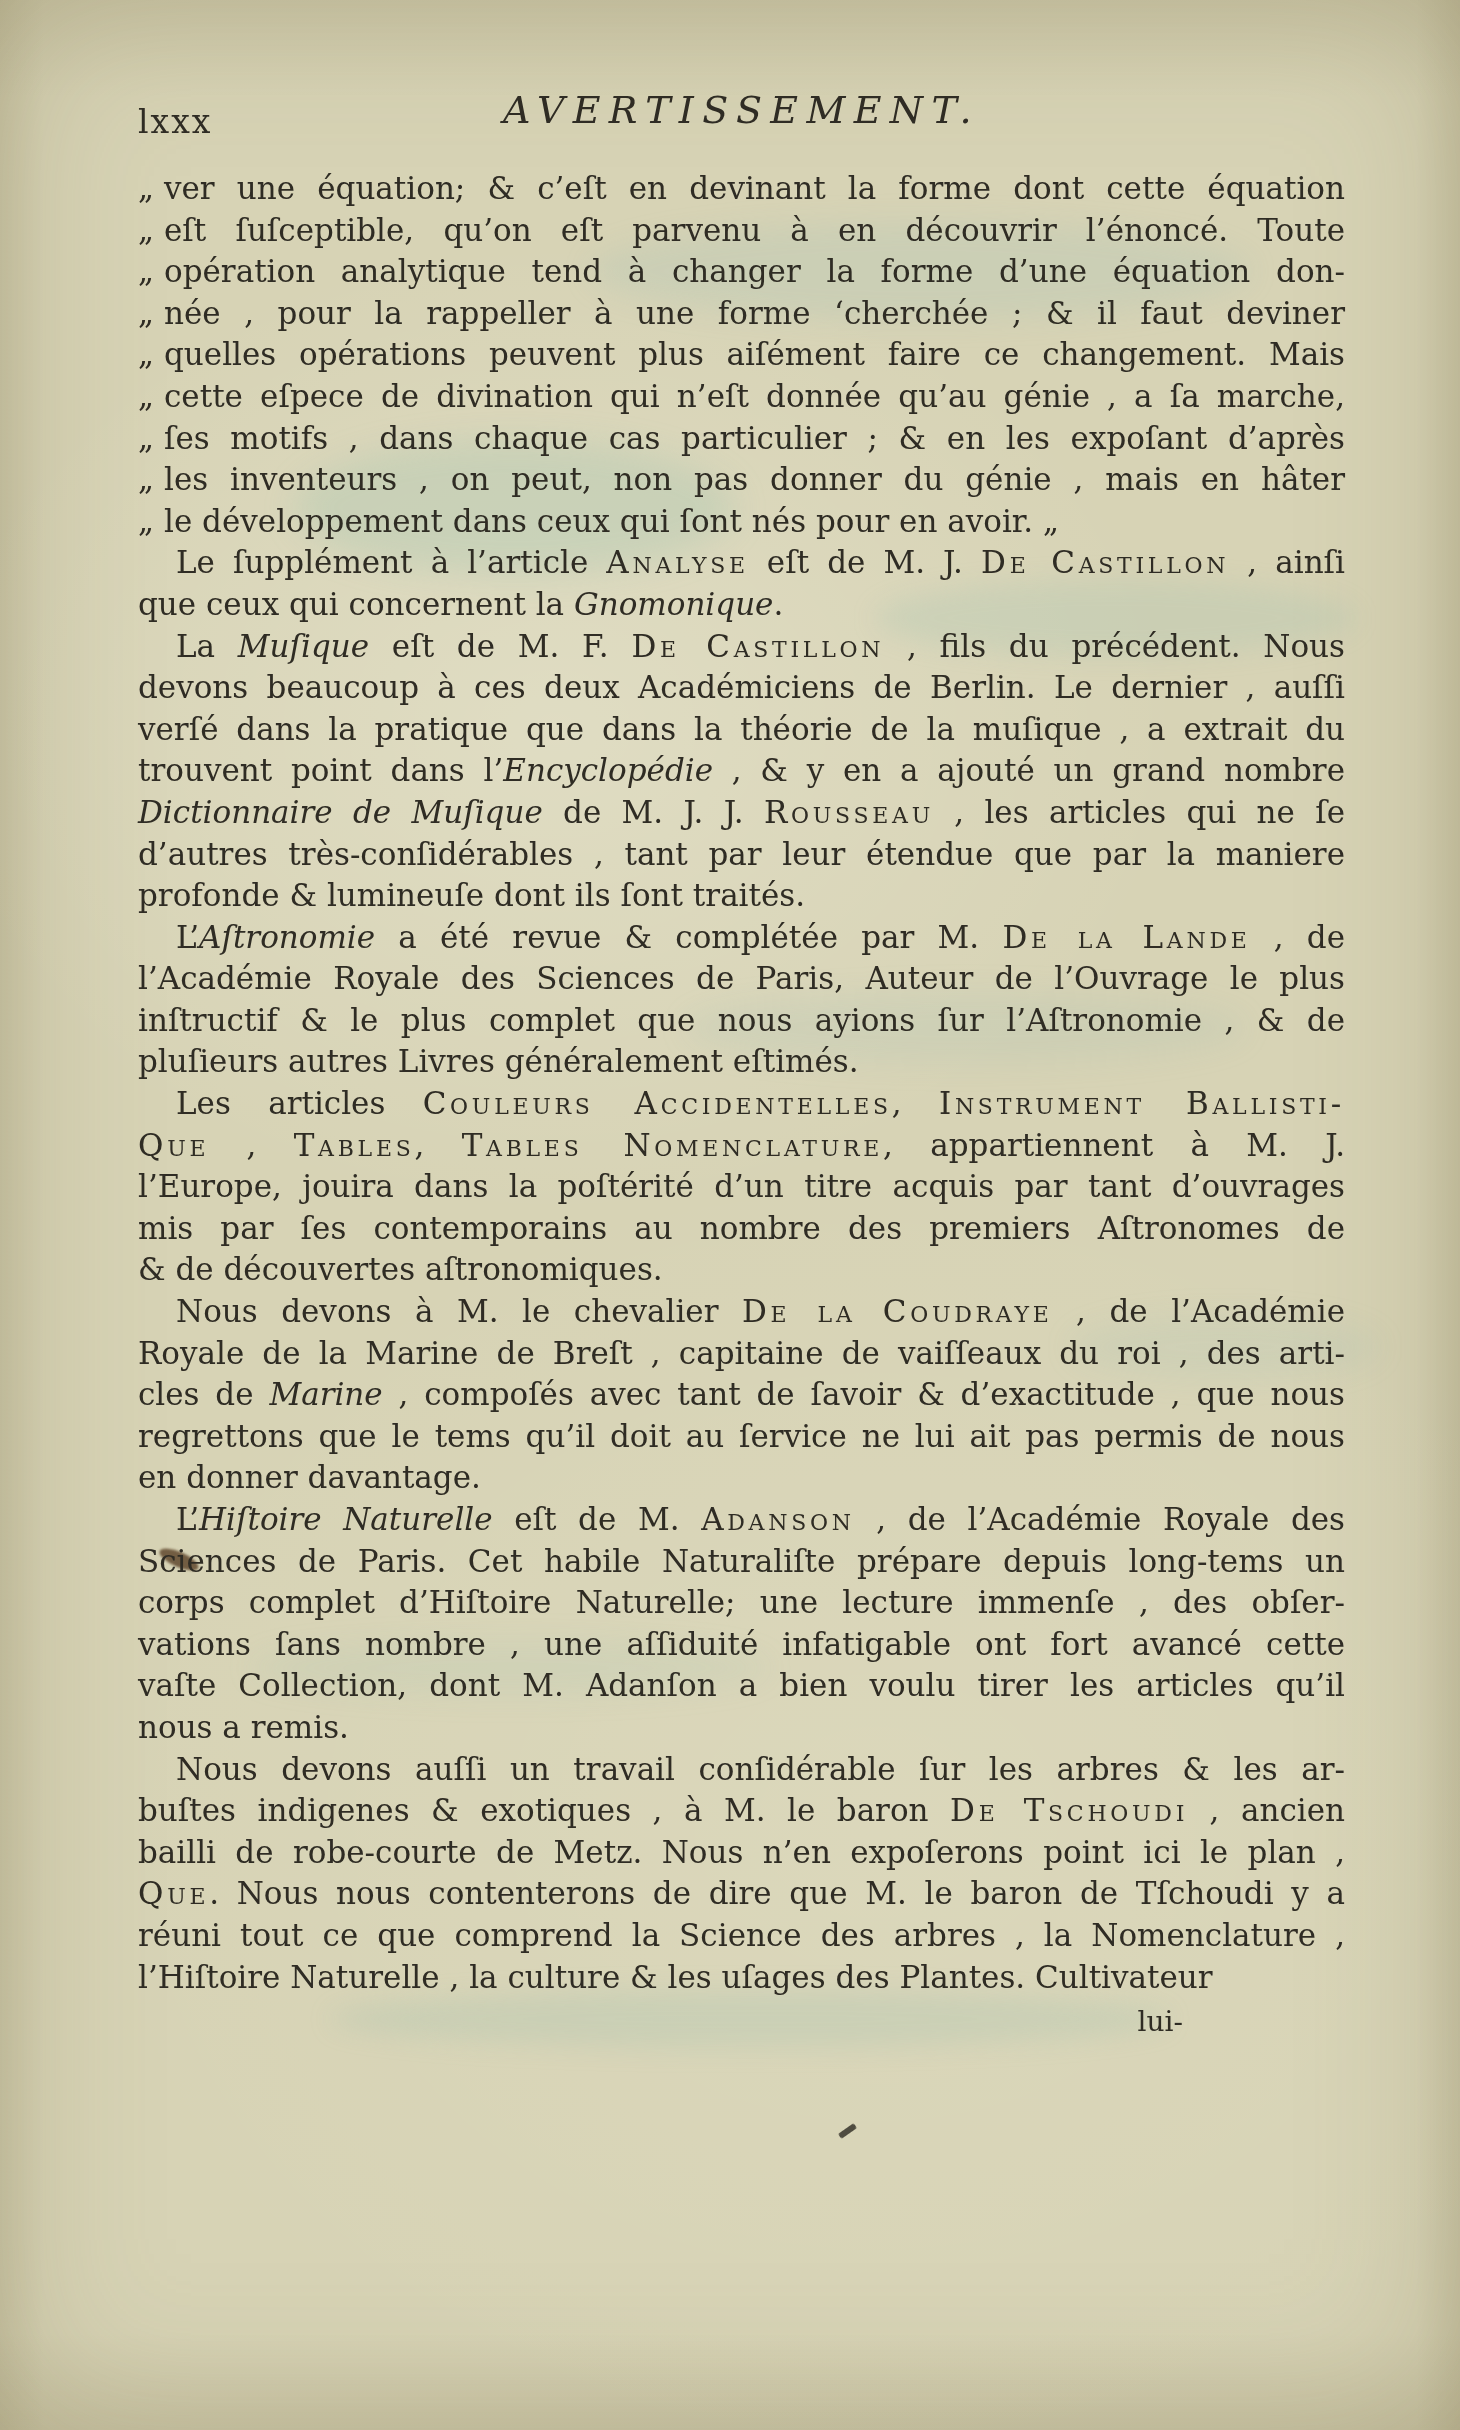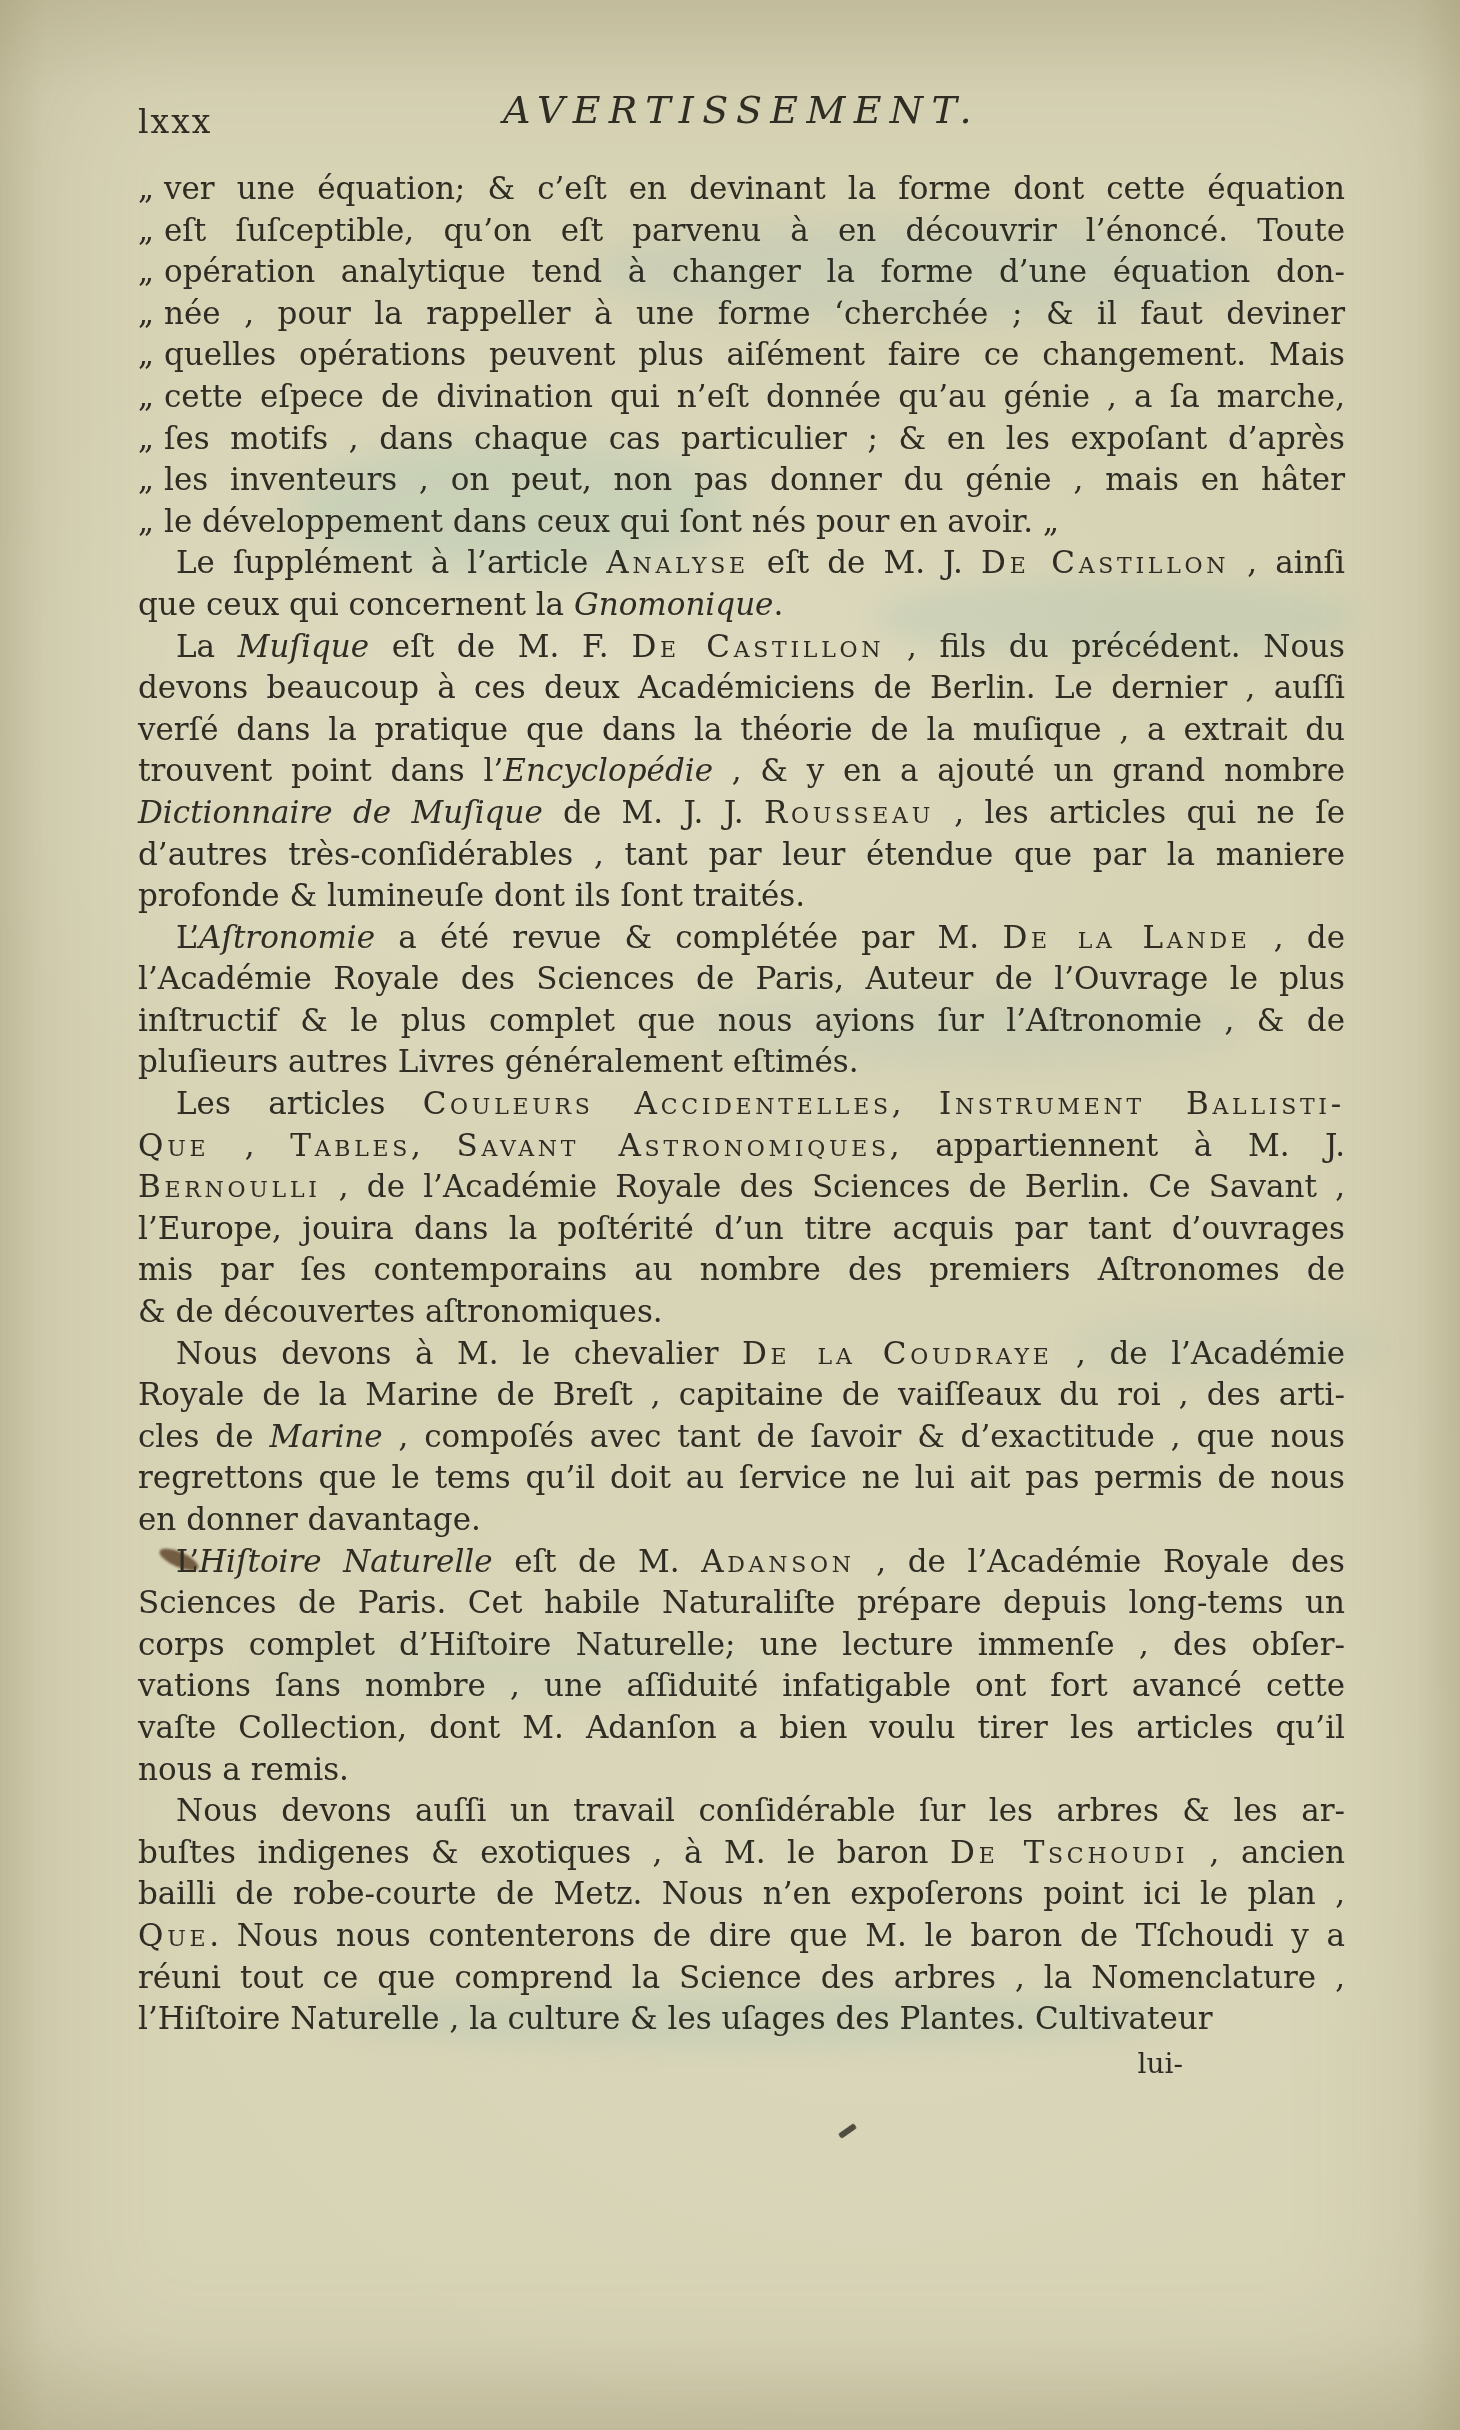--- a/index.html
+++ b/index.html
@@ -89,22 +89,21 @@
         <div class="line">verſé dans la pratique que dans la théorie de la muſique , a extrait du</div>
         <div class="line">trouvent point dans l’<em>Encyclopédie</em> , &amp; y en a ajouté un grand nombre</div>
         <div class="line"><em>Dictionnaire de Muſique</em> de M. J. J. <span class="sc">Rousseau</span> , les articles qui ne ſe</div>
         <div class="line">d’autres très-conſidérables , tant par leur étendue que par la maniere</div>
         <div class="line last">profonde &amp; lumineuſe dont ils ſont traités.</div>
         <div class="line indent">L’<em>Aſtronomie</em> a été revue &amp; complétée par M. <span class="sc">De la Lande</span> , de</div>
         <div class="line">l’Académie Royale des Sciences de Paris, Auteur de l’Ouvrage le plus</div>
         <div class="line">inſtructif &amp; le plus complet que nous ayions ſur l’Aſtronomie , &amp; de</div>
         <div class="line last">pluſieurs autres Livres généralement eſtimés.</div>
         <div class="line indent">Les articles <span class="sc">Couleurs Accidentelles</span>, <span class="sc">Instrument Ballisti-</span></div>
-        <div class="line"><span class="sc">Que</span> , <span class="sc">Tables</span>, <span class="sc">Savant Astronomiques</span>, appartiennent à M. J.</div>
-        <div class="line"><span class="sc">Bernoulli</span> , de l’Académie Royale des Sciences de Berlin. Ce Savant ,</div>
+        <div class="line"><span class="sc">Que</span> , <span class="sc">Tables</span>, <span class="sc">Tables Nomenclature</span>, appartiennent à M. J.</div>
         <div class="line">l’Europe, jouira dans la poſtérité d’un titre acquis par tant d’ouvrages</div>
         <div class="line">mis par ſes contemporains au nombre des premiers Aſtronomes de</div>
         <div class="line last">&amp; de découvertes aſtronomiques.</div>
         <div class="line indent">Nous devons à M. le chevalier <span class="sc">De la Coudraye</span> , de l’Académie</div>
         <div class="line">Royale de la Marine de Breſt , capitaine de vaiſſeaux du roi , des arti-</div>
         <div class="line">cles de <em>Marine</em> , compoſés avec tant de ſavoir &amp; d’exactitude , que nous</div>
         <div class="line">regrettons que le tems qu’il doit au ſervice ne lui ait pas permis de nous</div>
         <div class="line last">en donner davantage.</div>
         <div class="line indent">L’<em>Hiſtoire Naturelle</em> eſt de M. <span class="sc">Adanson</span> , de l’Académie Royale des</div>
         <div class="line">Sciences de Paris. Cet habile Naturaliſte prépare depuis long-tems un</div>

